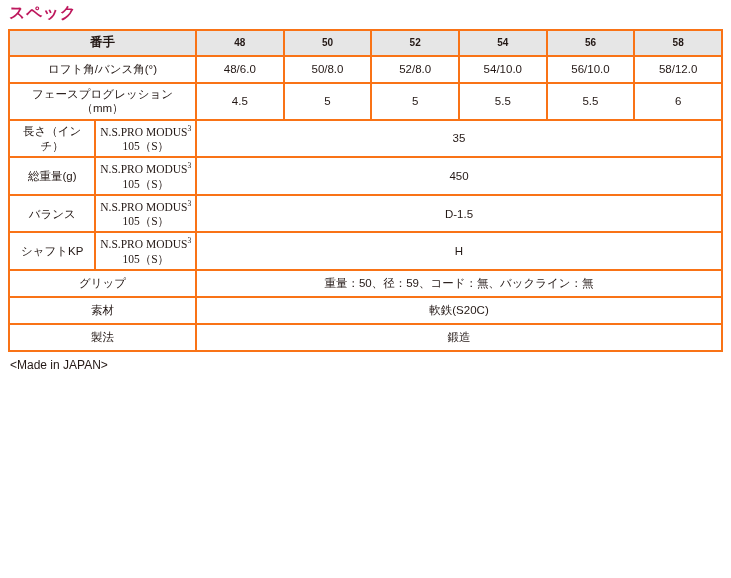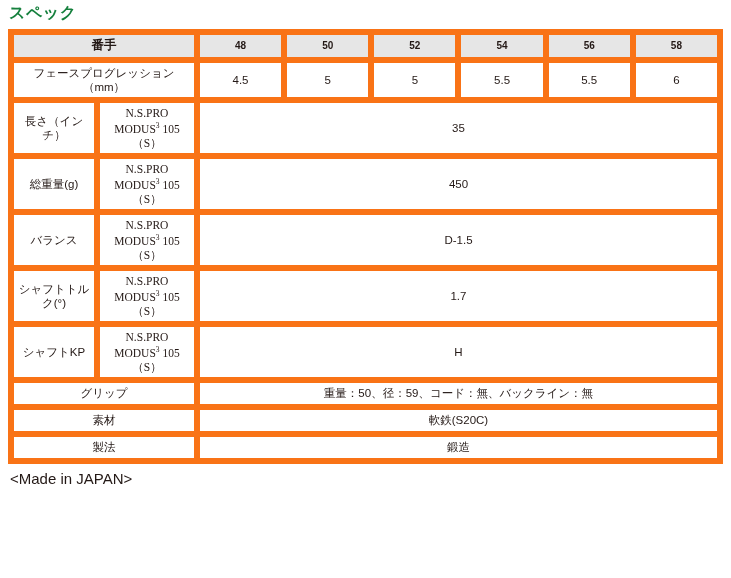--- a/index.html
+++ b/index.html
@@ -17,30 +17,30 @@
   .page {
     width: 731px;
     padding: 0 8px;
     position: relative;
   }
   .page-title {
     font-size: 16px;
     font-weight: bold;
     letter-spacing: 0.5px;
     margin: 3px 0 5px 1px;
-    color: #15803d;
+    color: #be185d;
   }
   table.spec {
     border-collapse: collapse;
     width: 715px;
     table-layout: fixed;
     border: 1px solid #b5b5b6;
   }
   table.spec td, table.spec th {
-    border: 6px solid #f97316;
+    border: 2px solid #f97316;
     font-size: 11.5px;
     font-weight: normal;
     text-align: center;
     vertical-align: middle;
     padding: 3px 2px;
     line-height: 1.25;
     background: #ffffff;
   }
   
   tr.head th {
@@ -74,21 +74,21 @@
   td.small {
     font-size: 10.5px;
     margin-top: 10px;
   }
   sup { font-size: 7.5px; vertical-align: super; }
   .note-block {
     margin-top: 6px;
     margin-left: 2px;
   }
   .note-made {
-    font-size: 15px;
+    font-size: 12px;
     color: #231815;
     margin-bottom: 8px;
   }
   .rightband {
     position: absolute;
     top: 0; right: 0;
     width: 6px; height: 578px;
     background: #ffffff;
   }
 </style>
@@ -114,20 +114,29 @@
         <tr class="head">
           <th class="lbl" colspan="2">番手</th>
           <th>48</th>
           <th>50</th>
           <th>52</th>
           <th>54</th>
           <th>56</th>
           <th>58</th>
         </tr>
         <tr>
+          <td class="lbl" colspan="2">ロフト角/バンス角(°)</td>
+          <td class="val">48/6.0</td>
+          <td class="val">50/8.0</td>
+          <td class="val">52/8.0</td>
+          <td class="val">54/10.0</td>
+          <td class="val">56/10.0</td>
+          <td class="val">58/12.0</td>
+        </tr>
+        <tr>
           <td class="lbl" colspan="2">フェースプログレッション（mm）</td>
           <td class="val">4.5</td>
           <td class="val">5</td>
           <td class="val">5</td>
           <td class="val">5.5</td>
           <td class="val">5.5</td>
           <td class="val">6</td>
         </tr>
         <tr>
           <td class="lbl">長さ（インチ）</td>
@@ -136,25 +145,20 @@
         </tr>
         <tr>
           <td class="lbl">総重量(g)</td>
           <td class="sublbl">N.S.PRO MODUS<sup>3</sup> 105（S）</td>
           <td class="val" colspan="6">450</td>
         </tr>
         <tr>
           <td class="lbl">バランス</td>
           <td class="sublbl">N.S.PRO MODUS<sup>3</sup> 105（S）</td>
           <td class="val" colspan="6">D-1.5</td>
-        </tr>
-        <tr>
-          <td class="lbl">シャフトトルク(°)</td>
-          <td class="sublbl">N.S.PRO MODUS<sup>3</sup> 105（S）</td>
-          <td class="val" colspan="6">1.7</td>
         </tr>
         <tr>
           <td class="lbl">シャフトKP</td>
           <td class="sublbl">N.S.PRO MODUS<sup>3</sup> 105（S）</td>
           <td class="val" colspan="6">H</td>
         </tr>
         <tr>
           <td class="lbl" colspan="2">グリップ</td>
           <td class="val small" colspan="6">重量：50、径：59、コード：無、バックライン：無</td>
         </tr>

